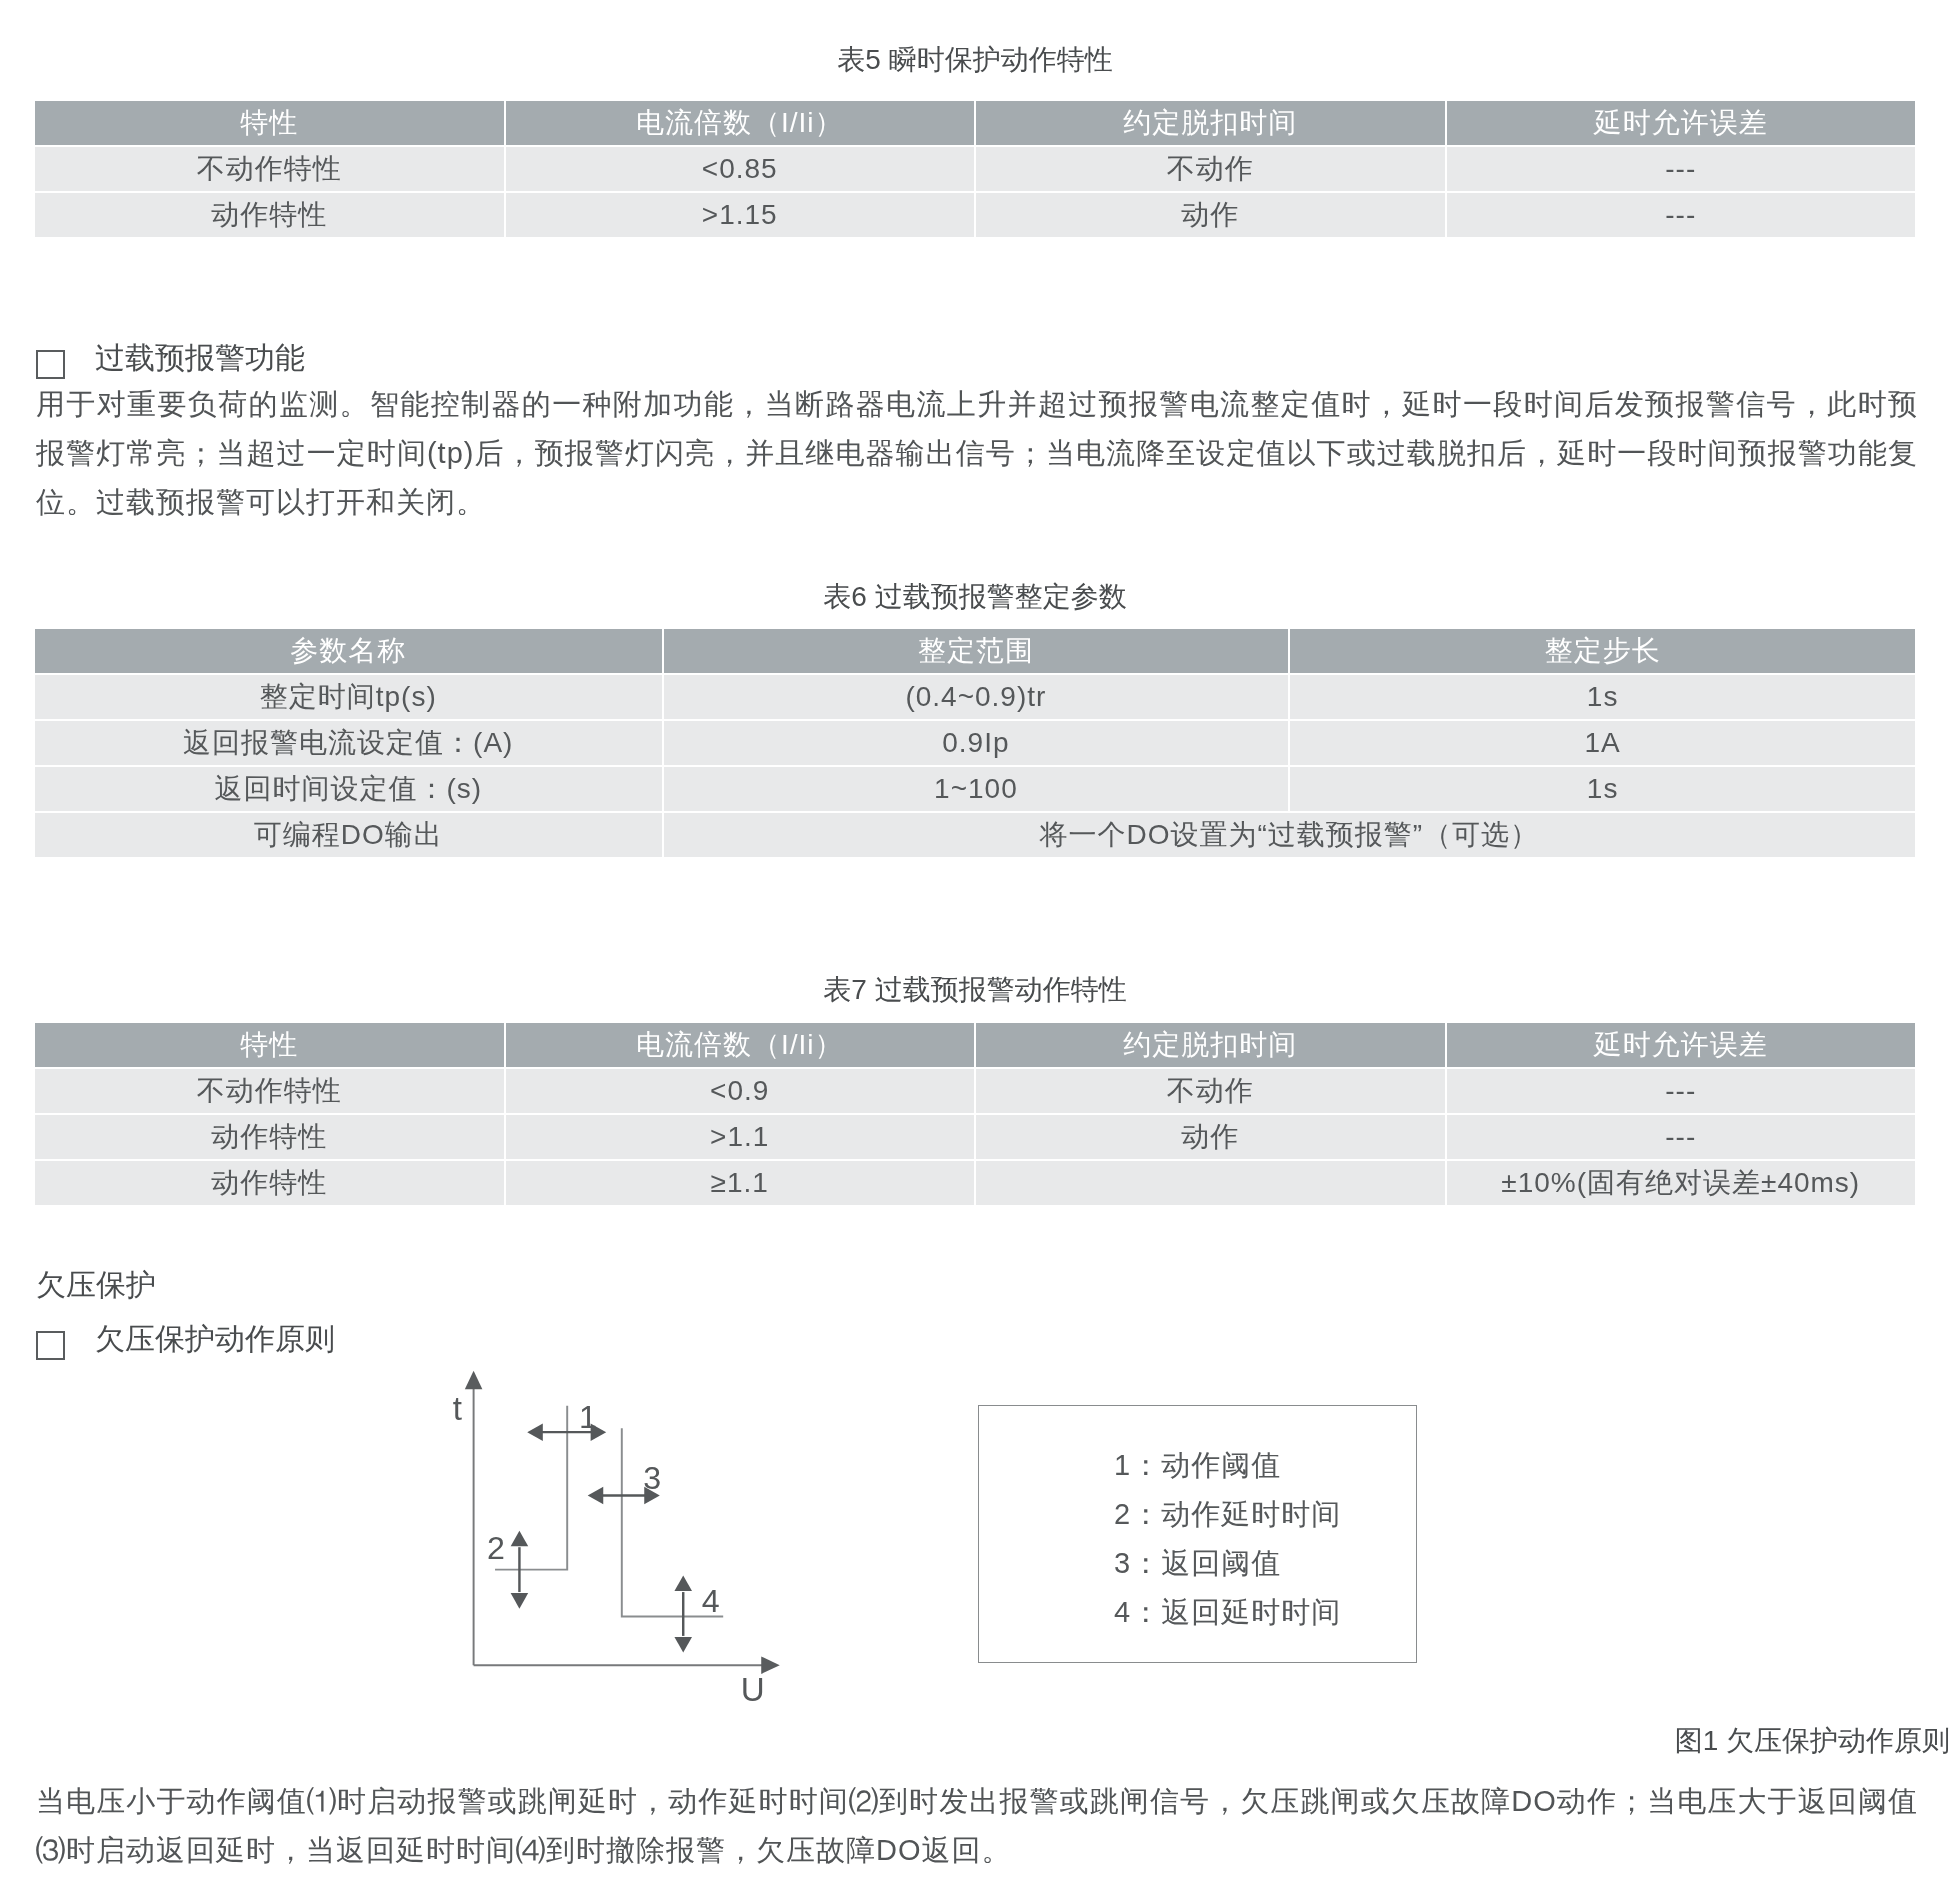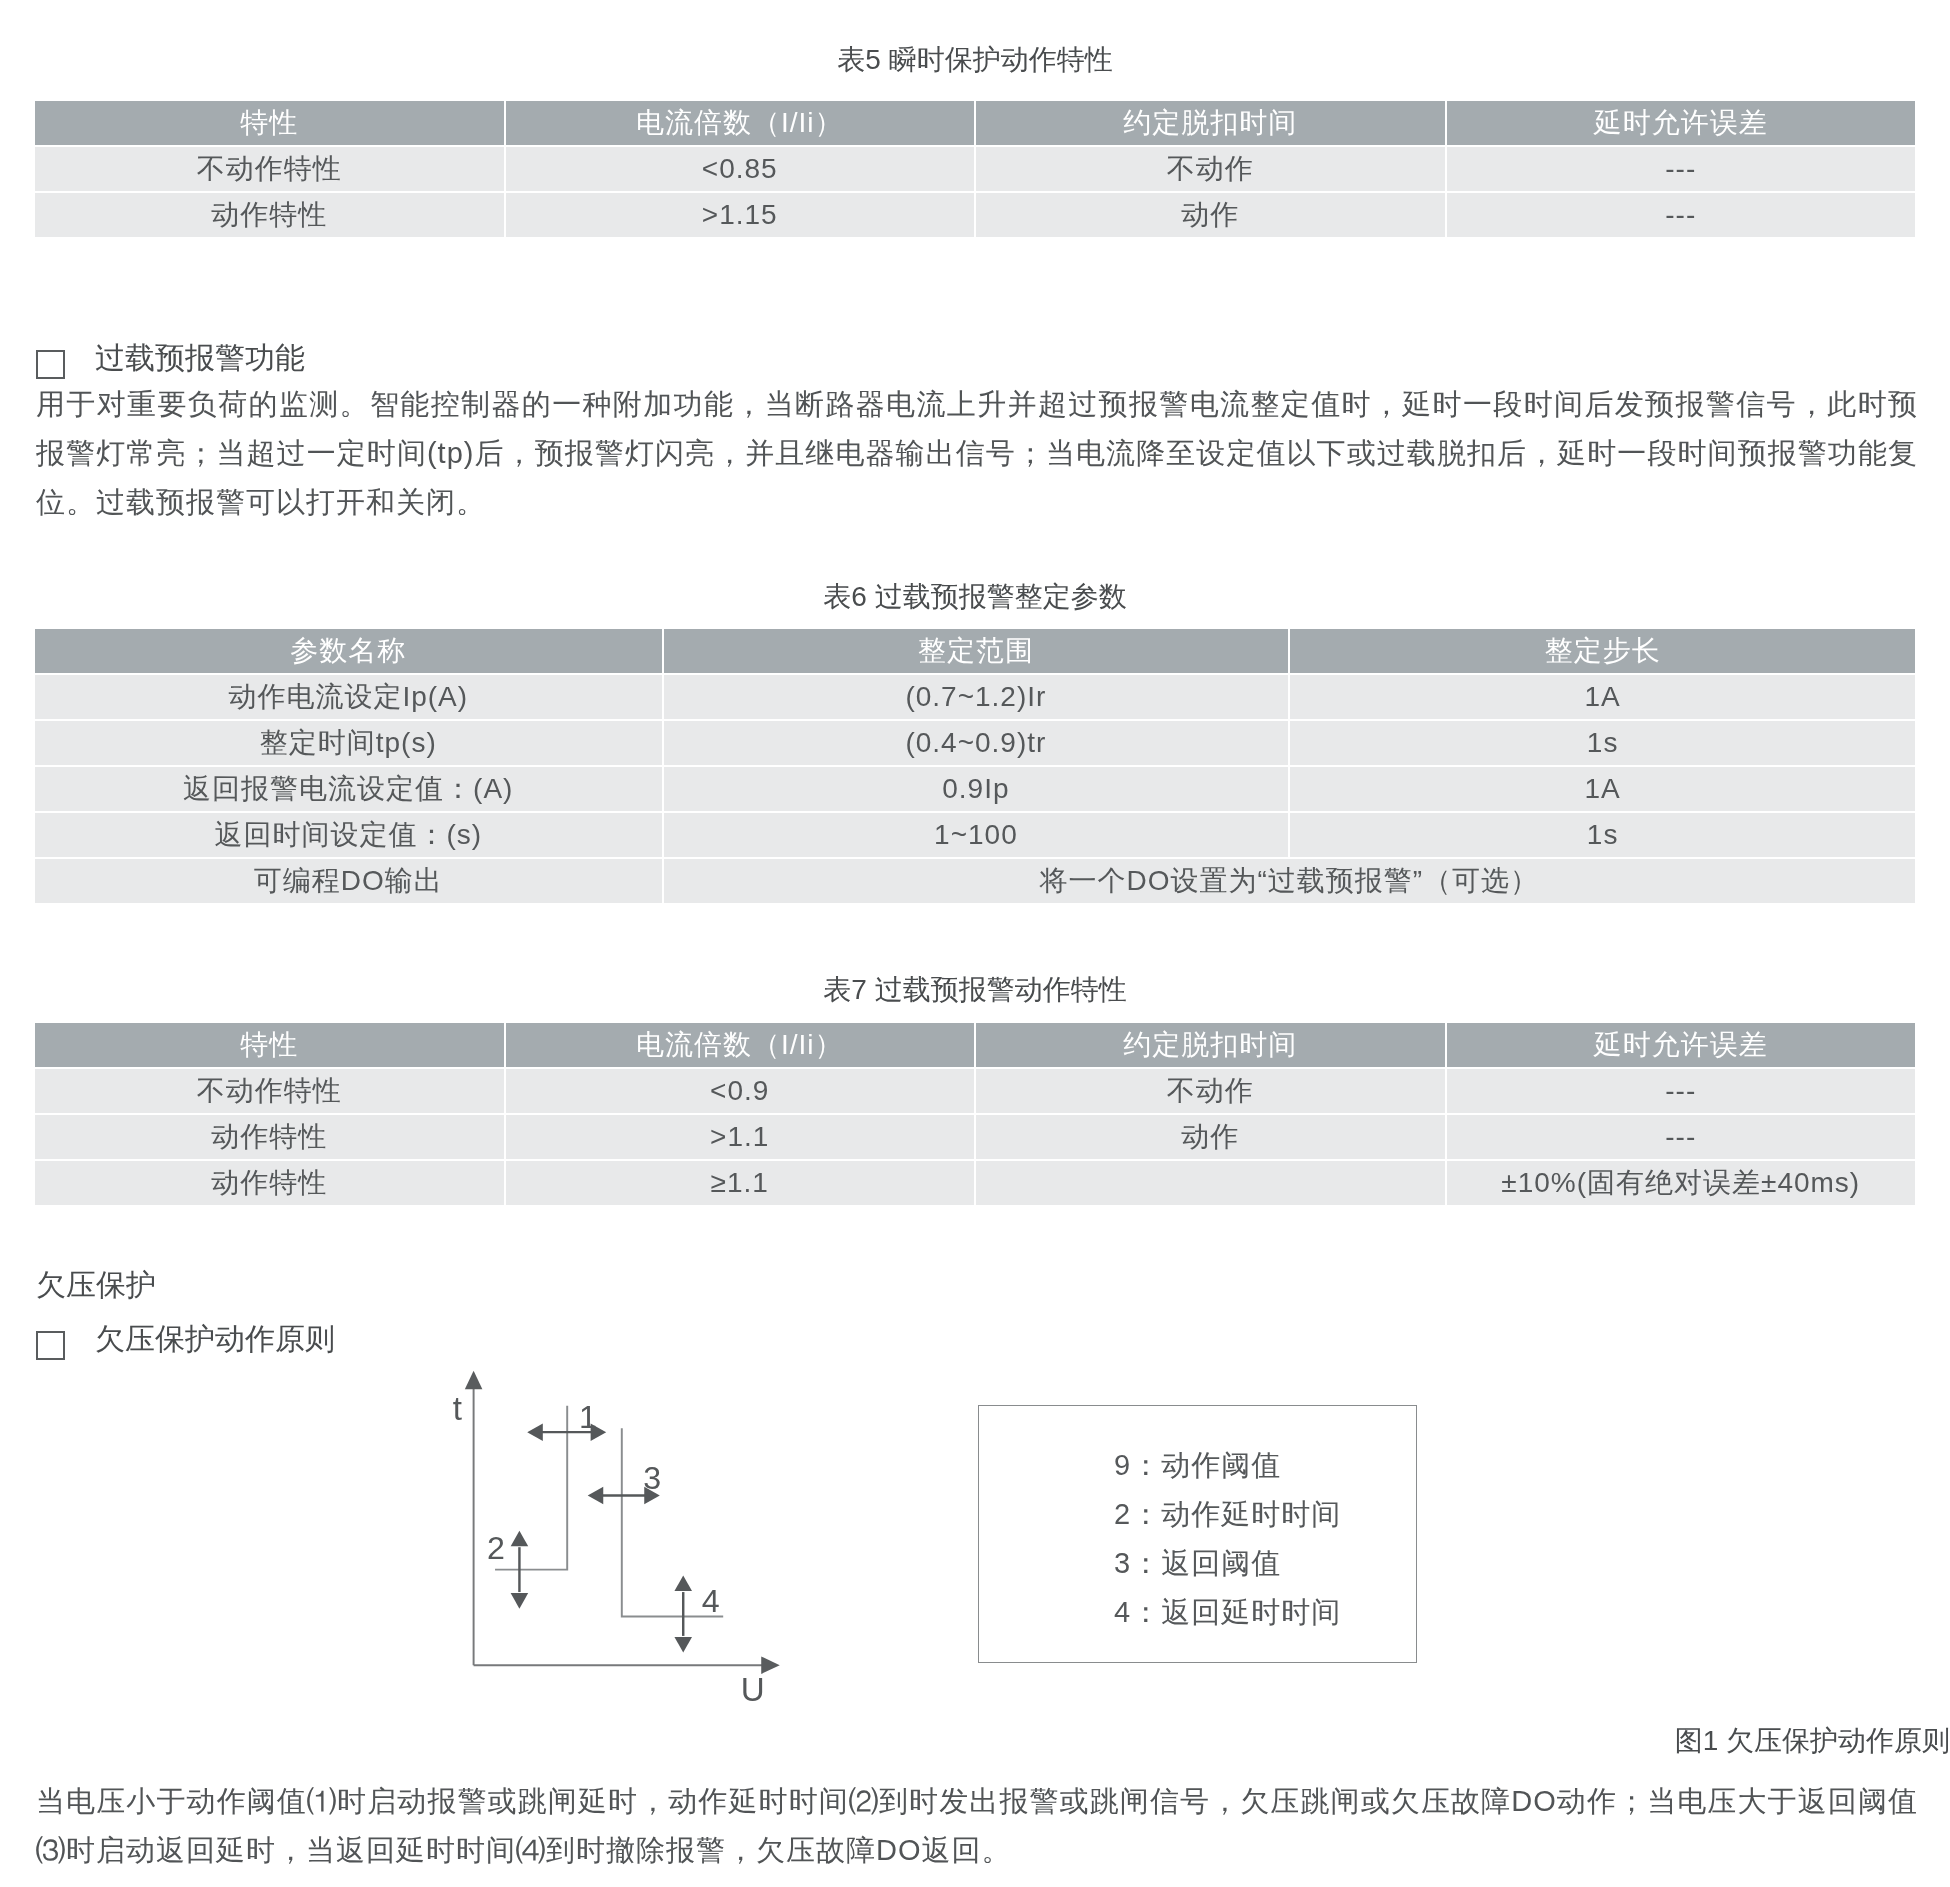--- a/index.html
+++ b/index.html
@@ -88,25 +88,20 @@
   <table class="tbl abs" style="left:33px;top:627px">
     <thead>
       <tr>
         <th style="width:33.4%">参数名称</th>
         <th style="width:33.3%">整定范围</th>
         <th style="width:33.3%">整定步长</th>
       </tr>
     </thead>
     <tbody>
       <tr>
-        <td>动作电流设定Ip(A)</td>
-        <td>(0.7~1.2)Ir</td>
-        <td>1A</td>
-      </tr>
-      <tr>
         <td>整定时间tp(s)</td>
         <td>(0.4~0.9)tr</td>
         <td>1s</td>
       </tr>
       <tr>
         <td>返回报警电流设定值：(A)</td>
         <td>0.9Ip</td>
         <td>1A</td>
       </tr>
       <tr>
@@ -187,21 +182,21 @@
     <polygon points="103,255 94,239 112,239" fill="#55585a"></polygon>
     <text x="88" y="204" text-anchor="end" font-size="33" fill="#55585a">2</text>
 
     <line x1="271" y1="238" x2="271" y2="283" stroke="#55585a" stroke-width="2.5"></line>
     <polygon points="271,221 262,237 280,237" fill="#55585a"></polygon>
     <polygon points="271,300 262,284 280,284" fill="#55585a"></polygon>
     <text x="290" y="258" font-size="33" fill="#55585a">4</text>
   </svg>
 
   <div class="abs legend-box" style="left:978px;top:1405px">
-    <div class="legend-line">9：动作阈值</div>
+    <div class="legend-line">1：动作阈值</div>
     <div class="legend-line">2：动作延时时间</div>
     <div class="legend-line">3：返回阈值</div>
     <div class="legend-line">4：返回延时时间</div>
   </div>
 
   <div class="abs caption" style="top:1722px">图1 欠压保护动作原则</div>
 
   <div class="abs para" style="left:36px;top:1777px">当电压小于动作阈值⑴时启动报警或跳闸延时，动作延时时间⑵到时发出报警或跳闸信号，欠压跳闸或欠压故障DO动作；当电压大于返回阈值⑶时启动返回延时，当返回延时时间⑷到时撤除报警，欠压故障DO返回。</div>
 
 </div>

